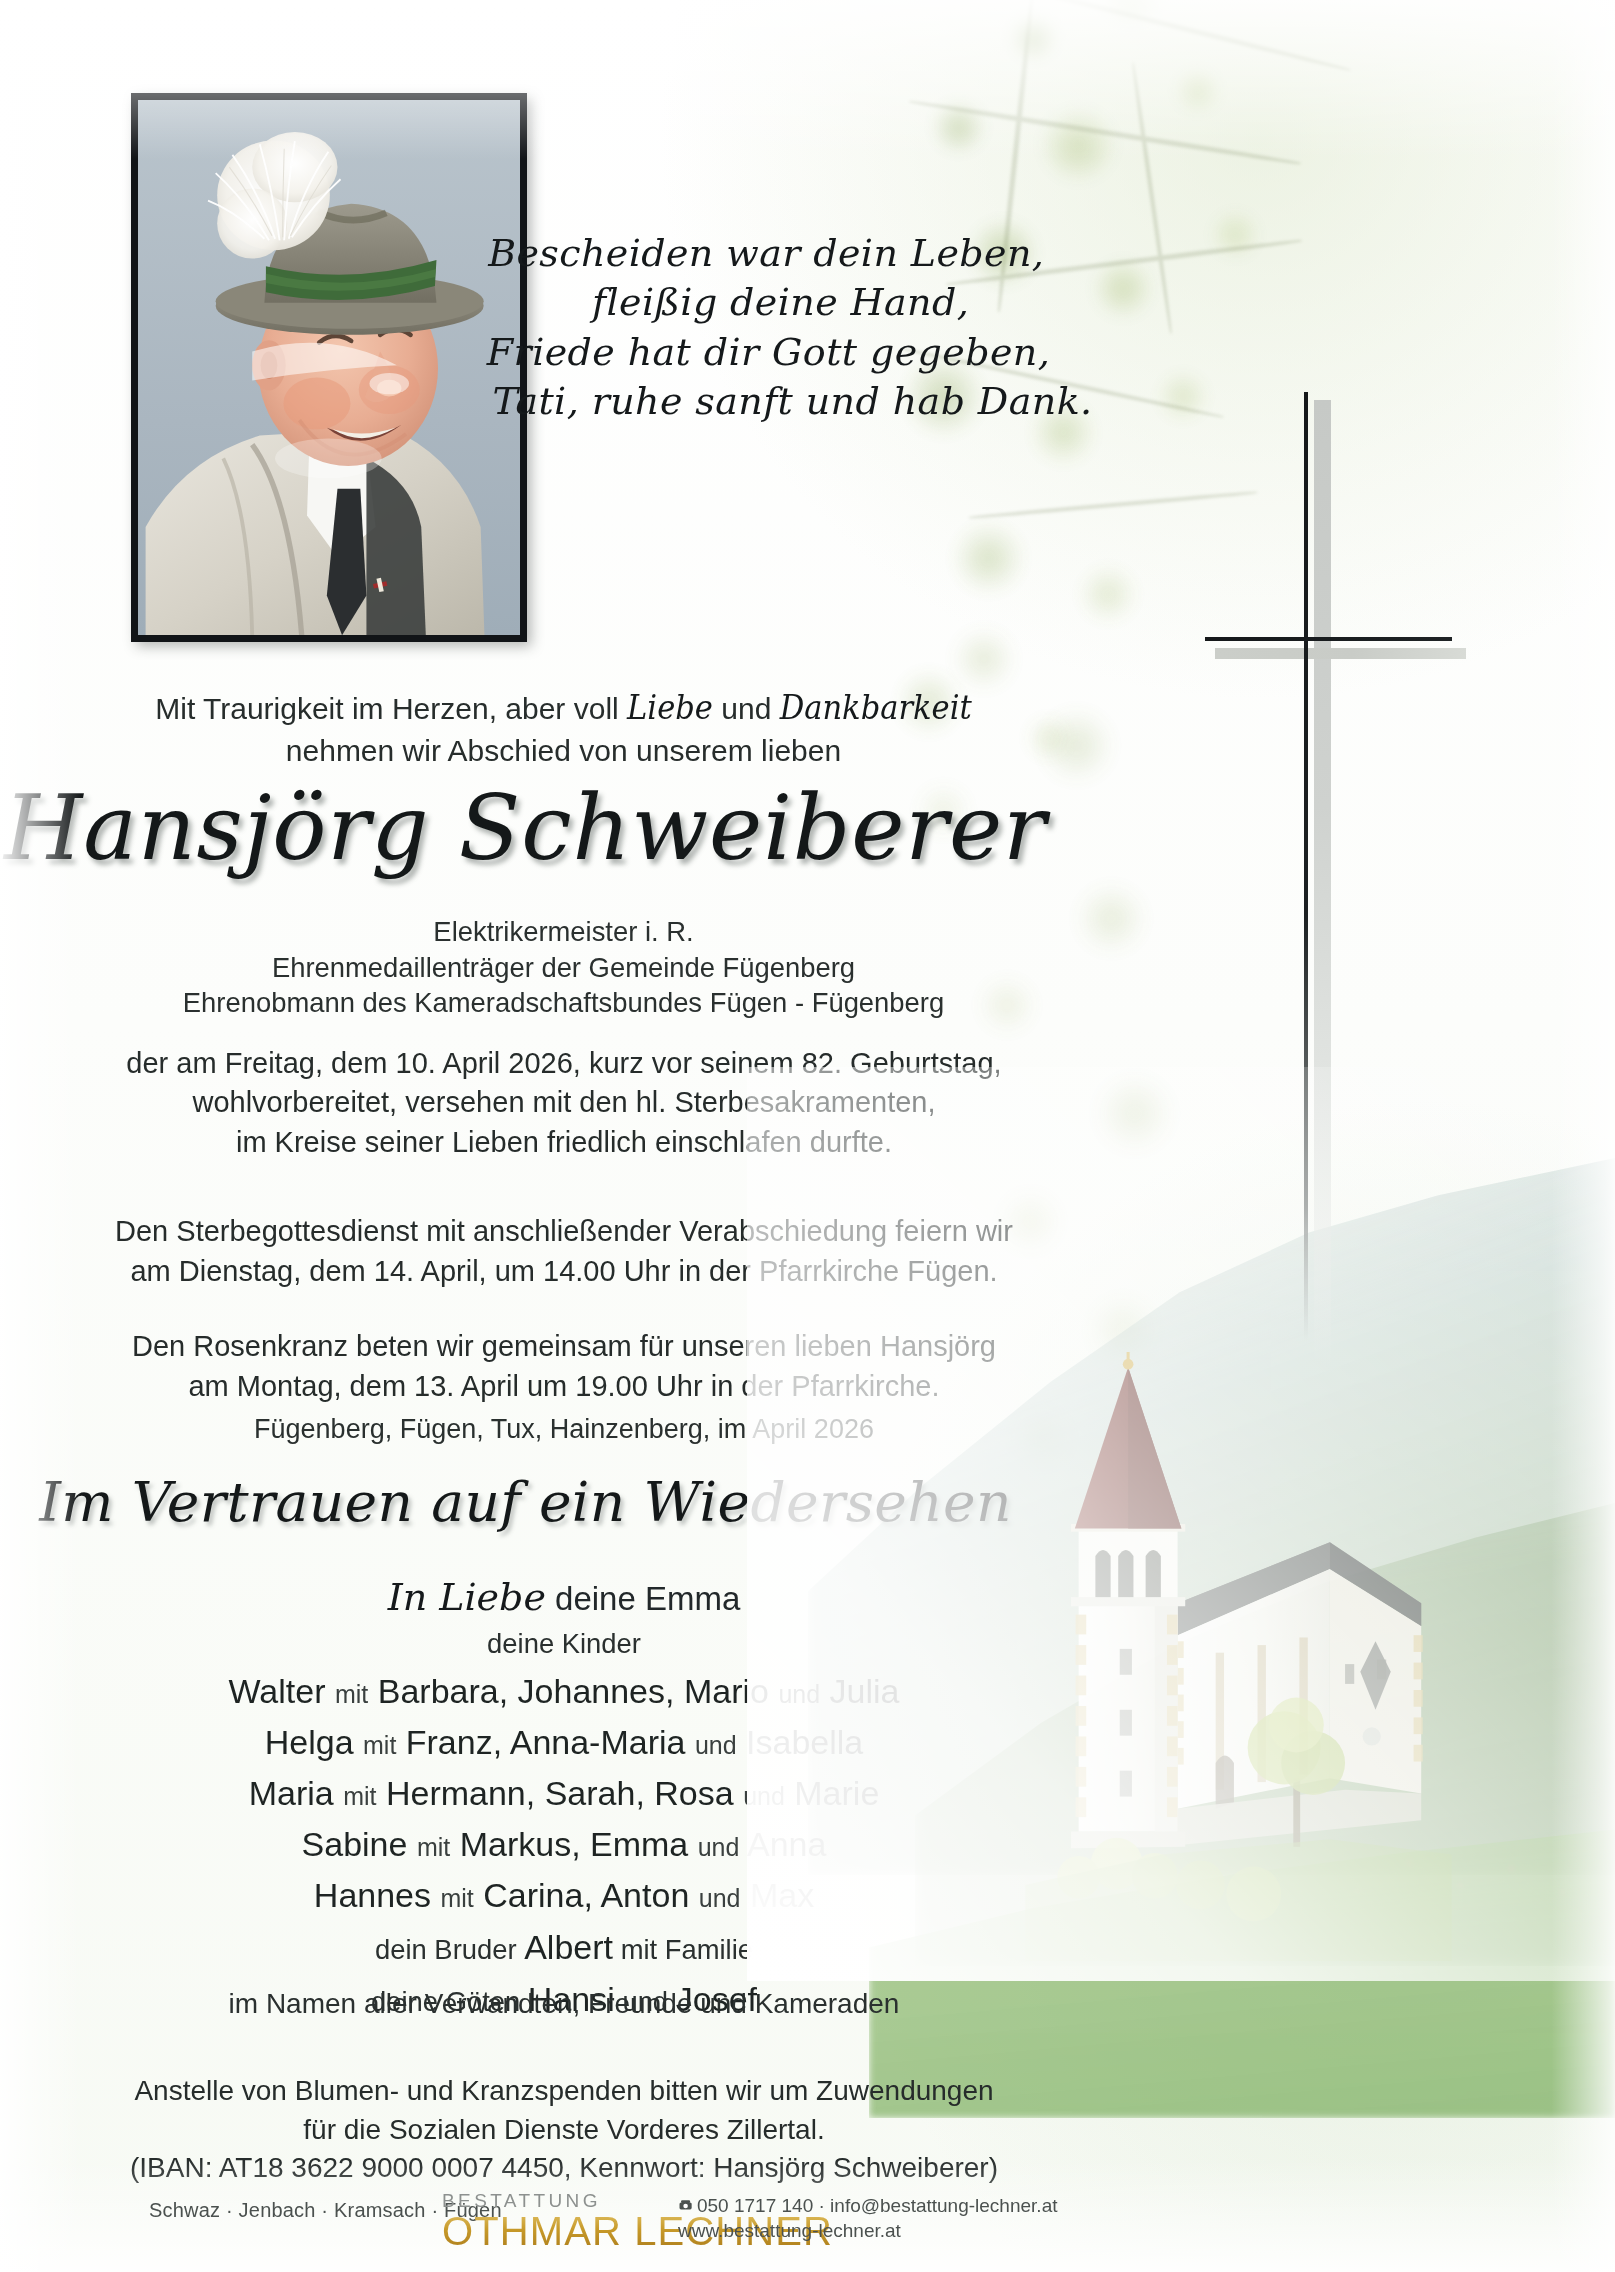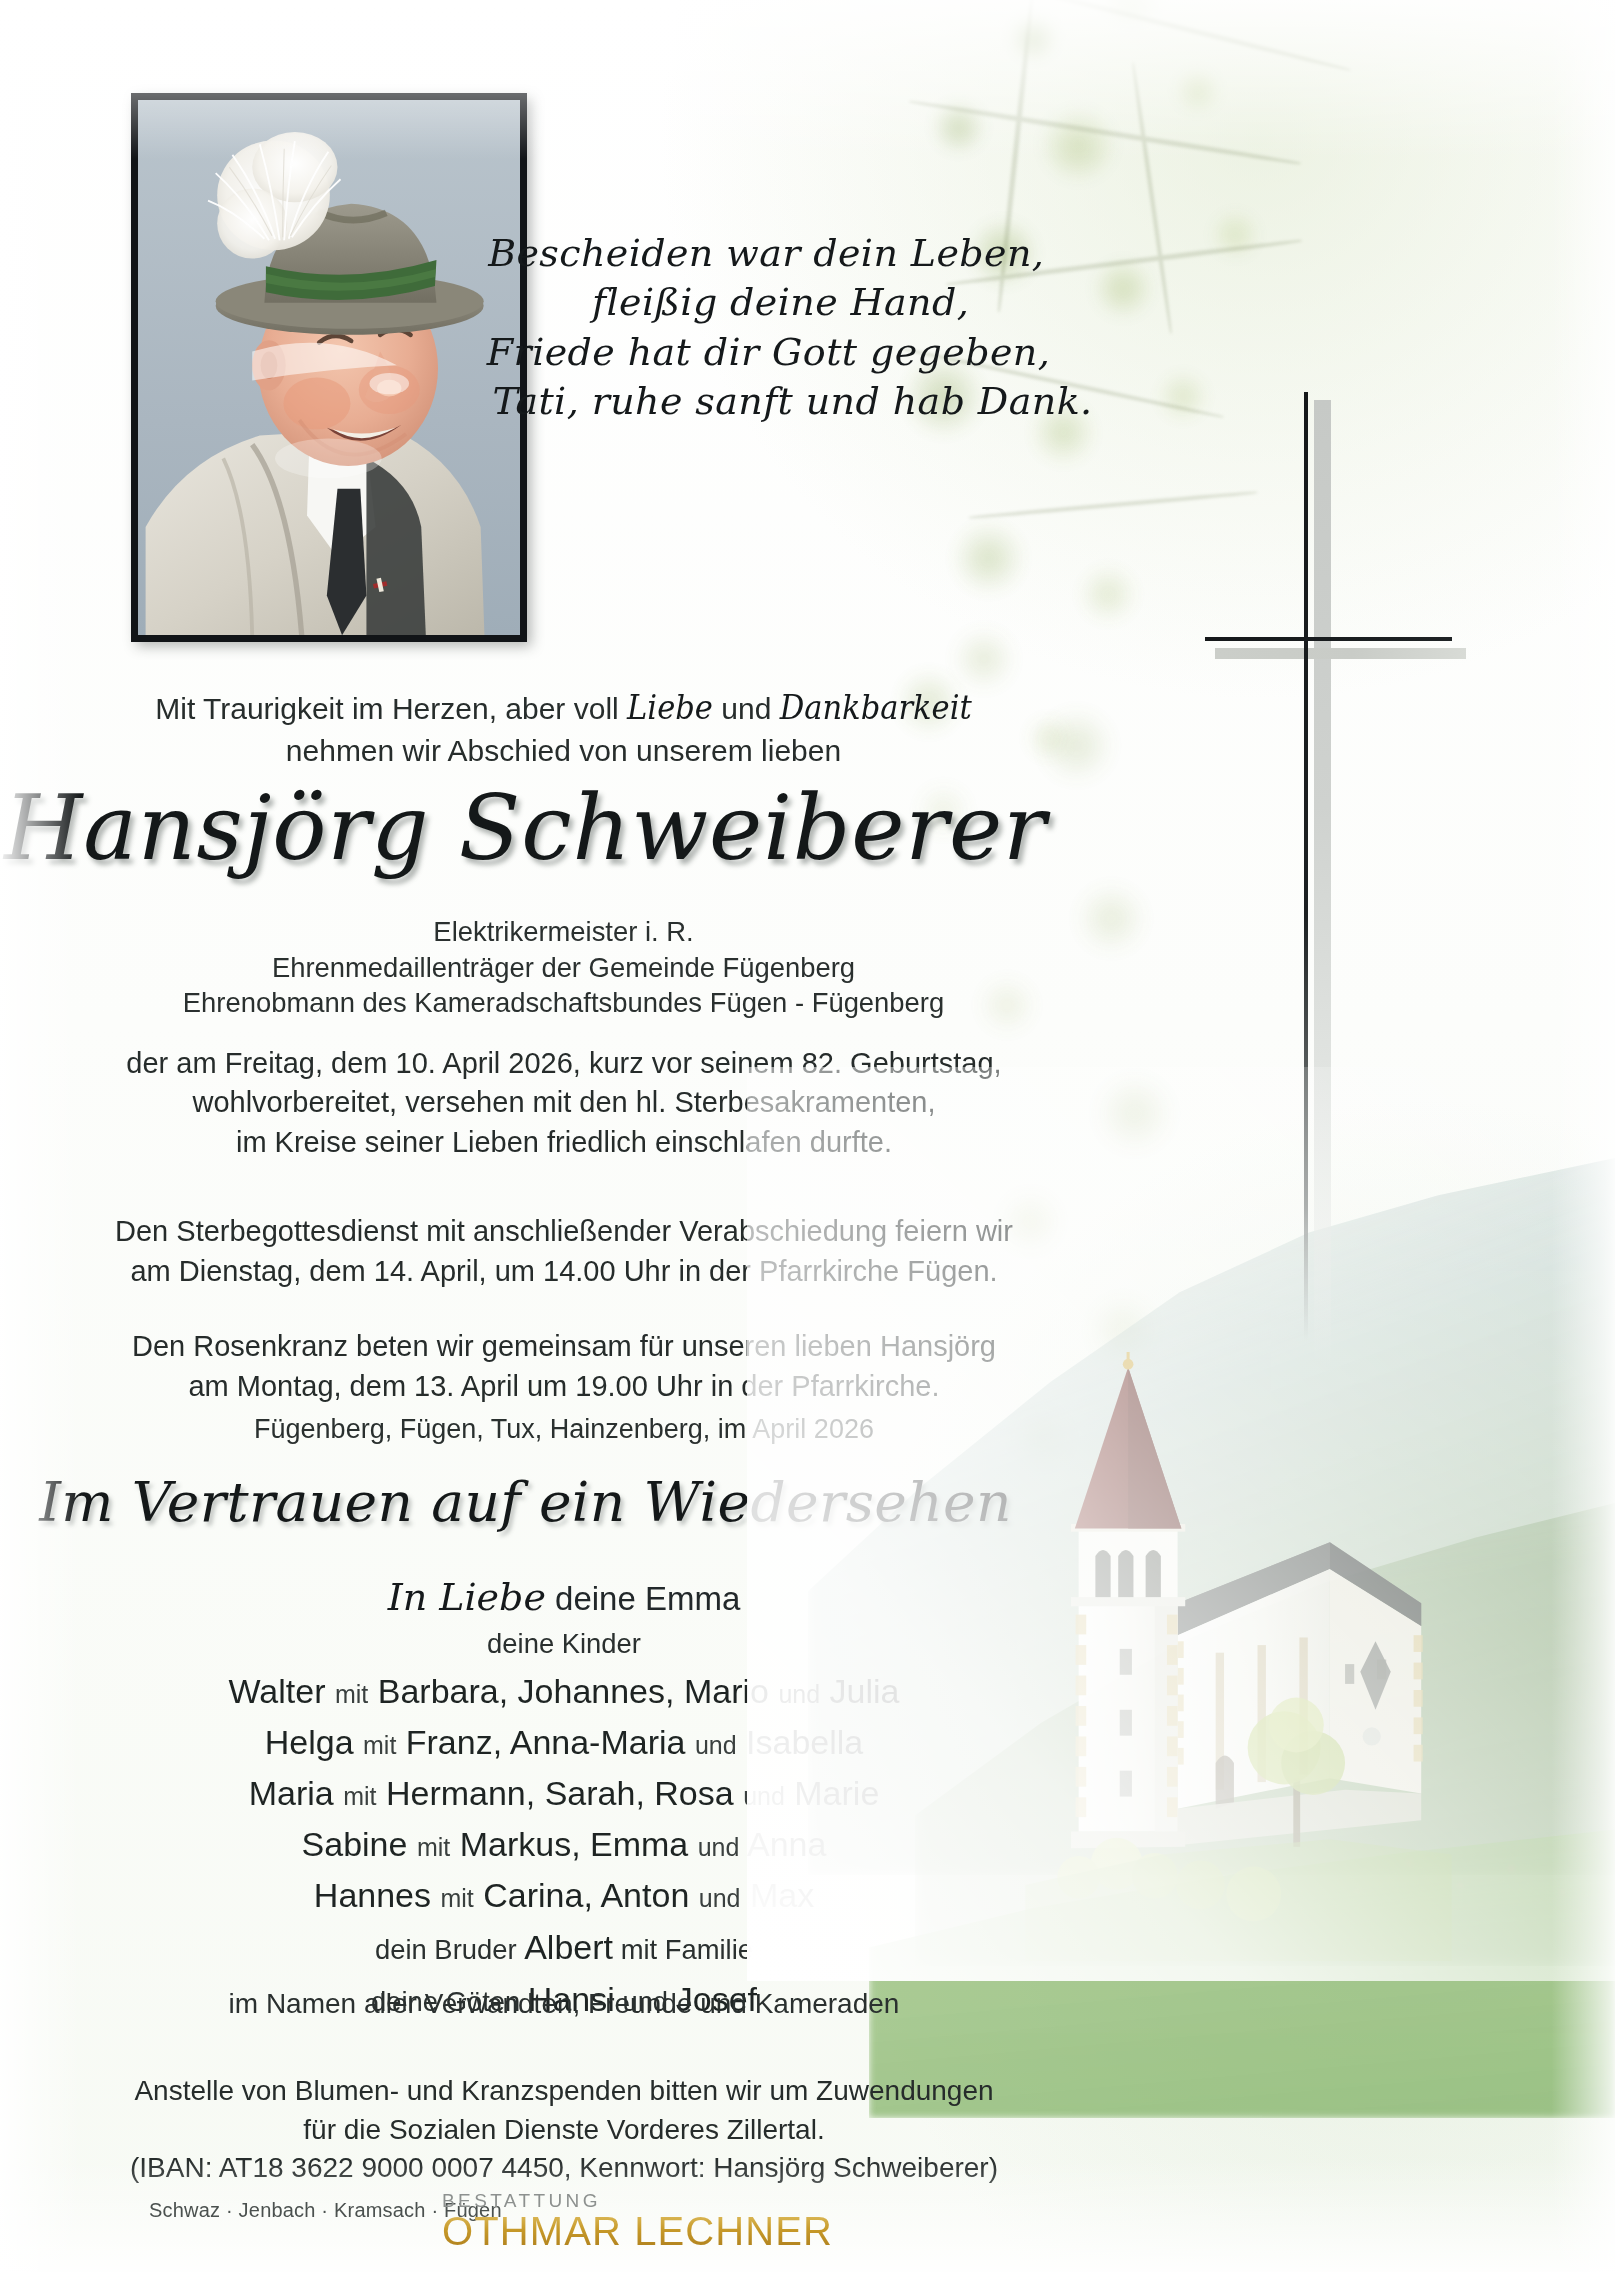--- a/index.html
+++ b/index.html
@@ -660,16 +660,24 @@
   <div class="bg bg-vignette"></div>
 
   <div class="footer">
     <div class="f-towns">Schwaz · Jenbach · Kramsach · Fügen</div>
 
     <div class="f-logo">
       <div class="l-top">BESTATTUNG</div>
       <div class="l-bot">OTHMAR LECHNER</div>
     </div>
 
+    <div class="f-contact">
+      <div><span class="f-phone-icon"><svg width="15.2" height="15.2" viewBox="0 0 20 20" aria-hidden="true">
+              <rect x="2" y="6" width="16" height="9" rx="2" fill="#4b514f"></rect>
+              <circle cx="10" cy="10.5" r="3" fill="#ffffff"></circle>
+              <rect x="4" y="3" width="12" height="3.5" rx="1.6" fill="#4b514f"></rect>
+            </svg></span><span>050 1717 140 · info@bestattung-lechner.at</span></div>
+      <div>www.bestattung-lechner.at</div>
+    </div>
   </div>
 
 </div>
 
 
 </body></html>

